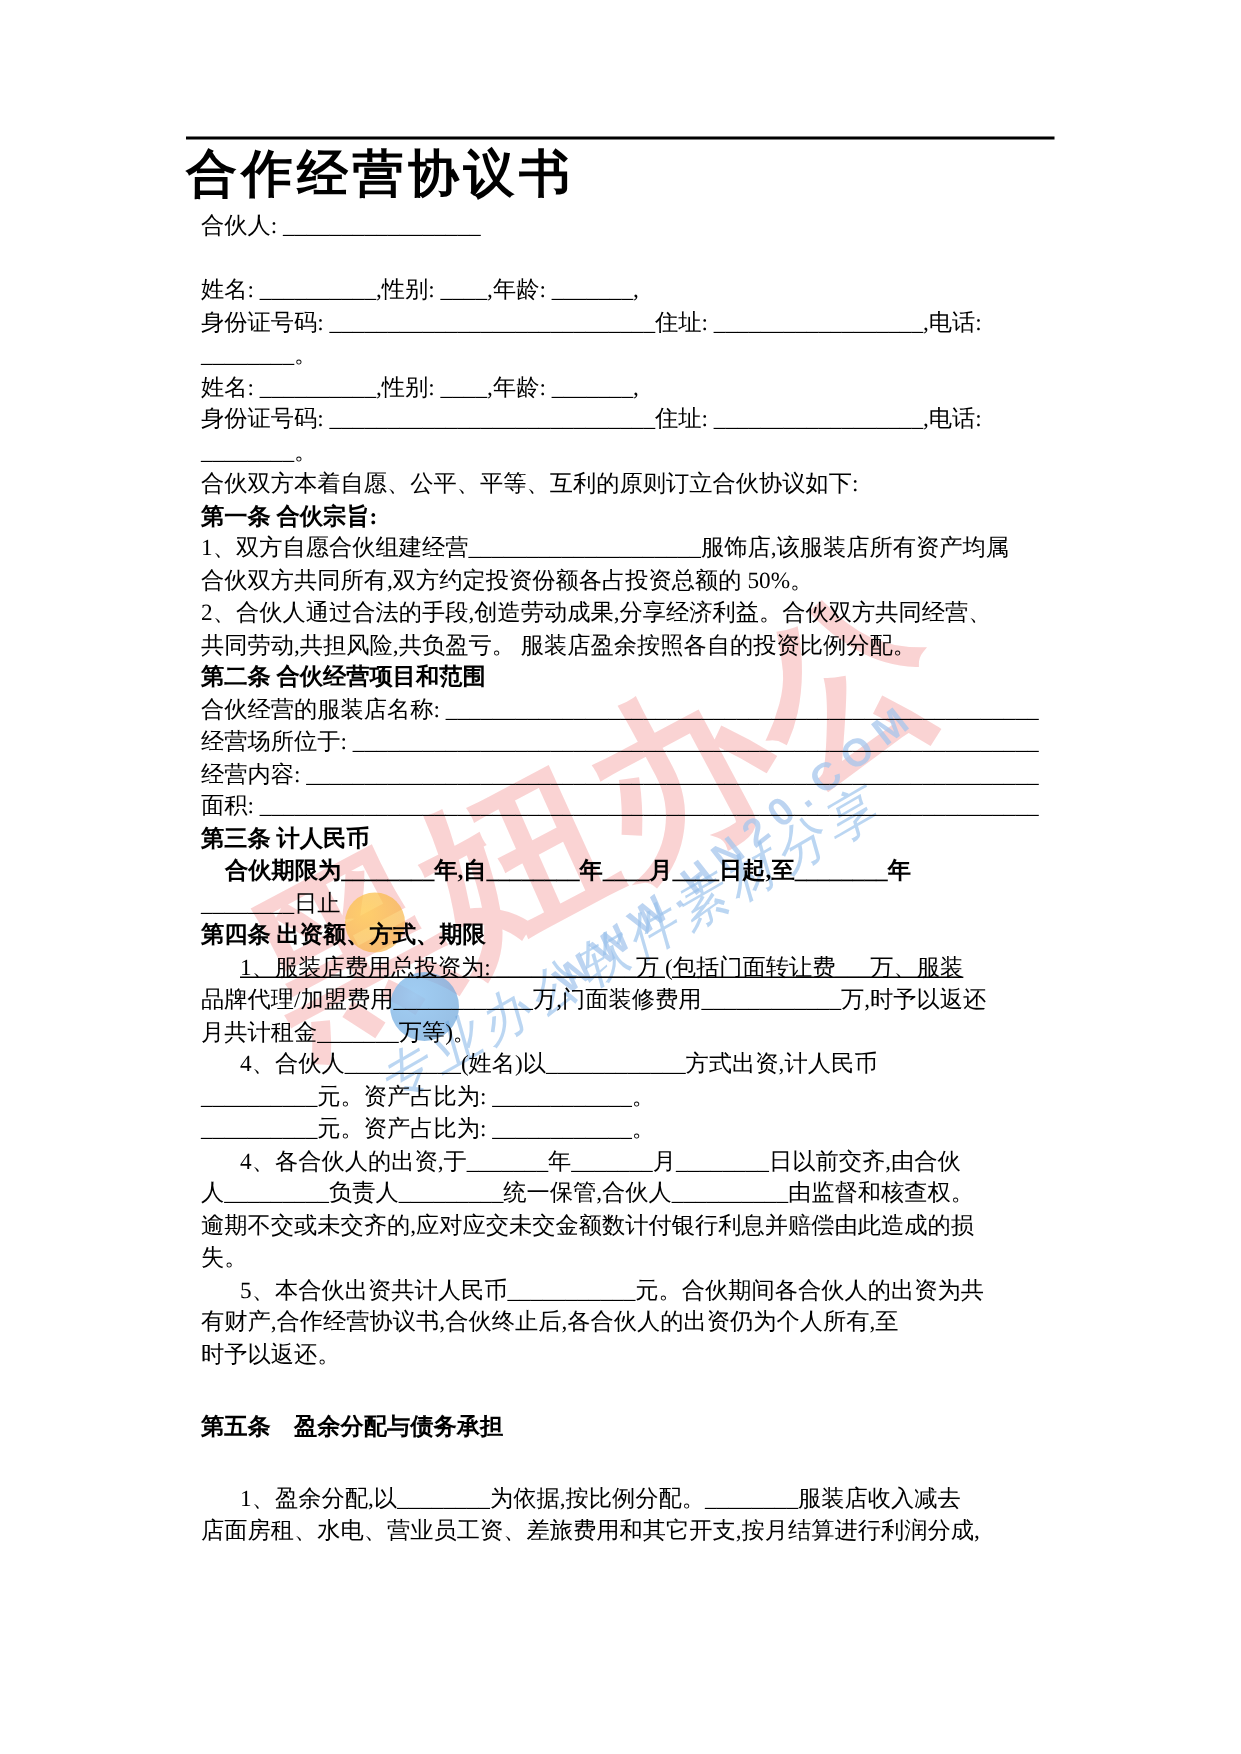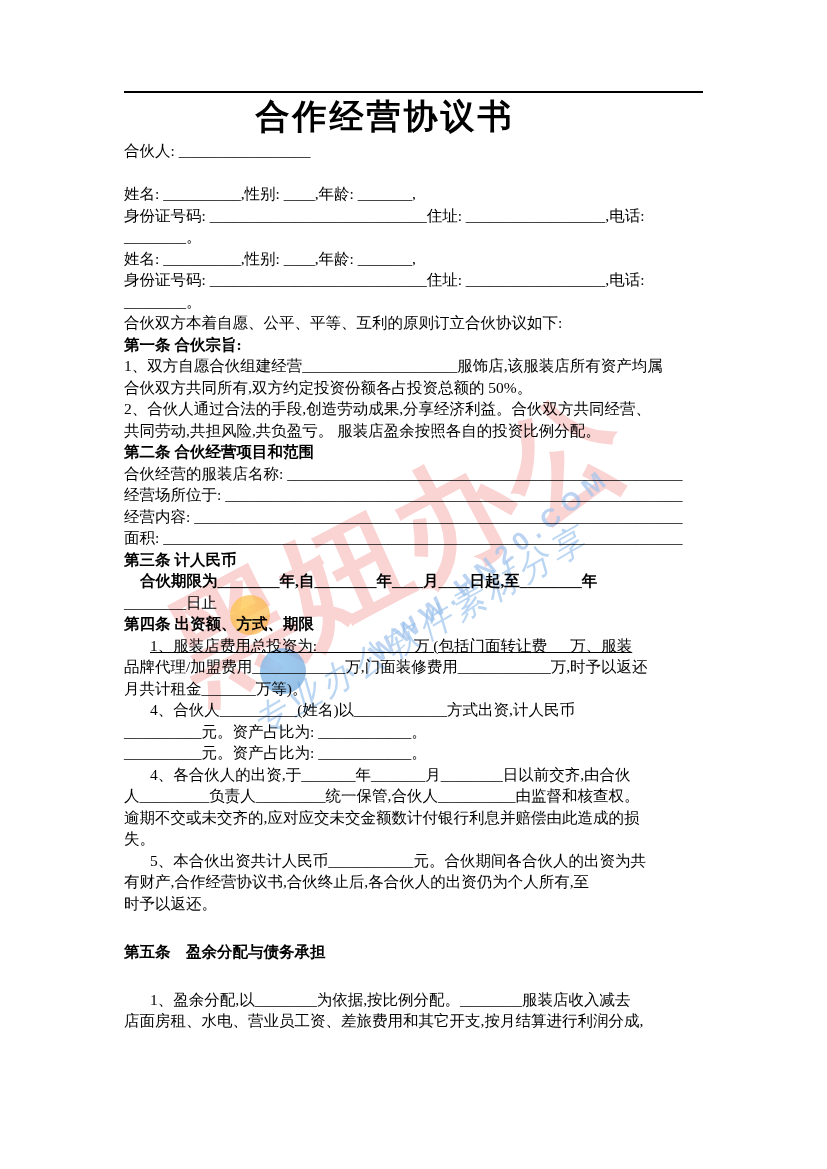--- a/index.html
+++ b/index.html
@@ -53,25 +53,25 @@
   }
 
   
   .content { position: absolute; left: 124px; top: 0; width: 579px; z-index: 2; }
   .top-rule {
     position: absolute; top: 91px; left: 0; width: 579px; height: 0;
     border-top: 2px solid #000000;
   }
   .title {
     position: absolute; top: 94px; left: 0; width: 522px; height: 46px;
-    margin: 0; line-height: 46px; text-align: center;
+    margin: 0; line-height: 46px; text-align: left;
     font-size: 34px; font-weight: bold; letter-spacing: 3px;
     white-space: nowrap;
   }
-  .lines { position: absolute; top: 140px; left: 0; width: 579px; }
+  .lines { position: absolute; top: 140px; left: 10px; width: 579px; }
   .line {
     min-height: 21.5px; line-height: 21.5px;
     font-size: 15.5px;
     white-space: pre;
   }
   .line.bold { font-weight: bold; }
 </style>
 </head>
 <body>
 

